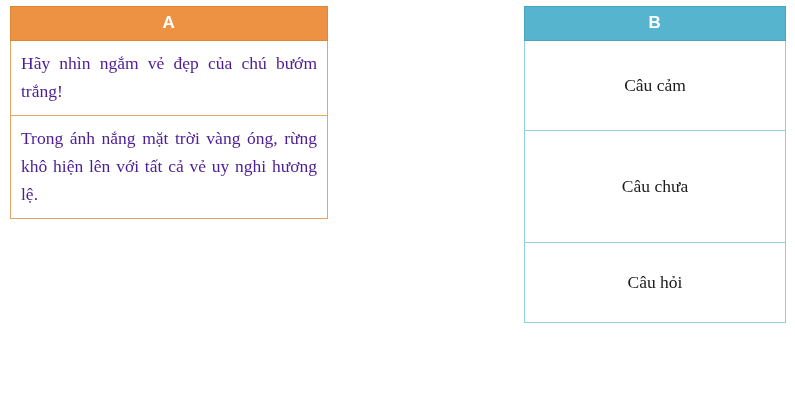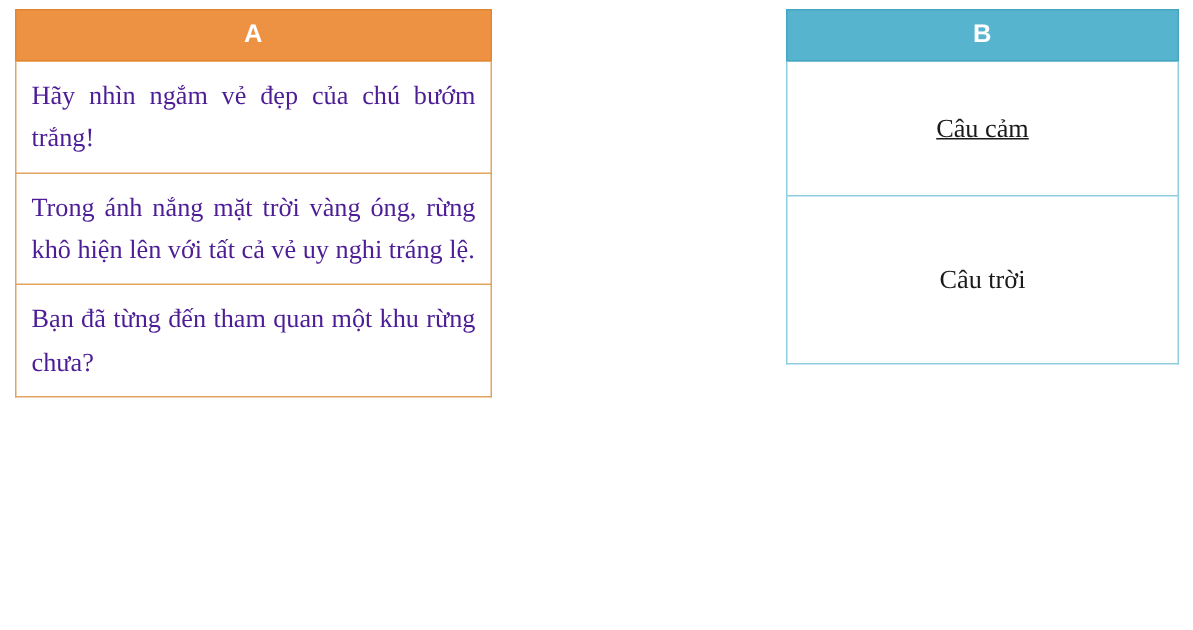--- a/index.html
+++ b/index.html
@@ -72,36 +72,36 @@
     border: 1px solid #8FCDE0;
     border-top: none;
     text-align: center;
     font-size: 17.5px;
     color: #1a1a1a;
     box-sizing: border-box;
     display: flex;
     align-items: center;
     justify-content: center;
   }
-  .col-b .cell.h1 { height: 90px; text-decoration: underline; }
+  .col-b .cell.h1 { height: 90px; }
   .col-b .cell.h2 { height: 112px; }
   .col-b .cell.h3 { height: 80px; }
   .col-b .cell.h4 { height: 82px; }
 </style>
 </head>
 <body>
 
 <div class="page">
 
   <div class="col-a">
     <div class="header">A</div>
     <div class="cell">Hãy nhìn ngắm vẻ đẹp của chú bướm trắng!</div>
-    <div class="cell">Trong ánh nắng mặt trời vàng óng, rừng khô hiện lên với tất cả vẻ uy nghi tráng lệ.</div>
-    <div class="cell">Bạn đã từng đến tham quan một khu rừng chưa?</div>
+    <div class="cell">Trong ánh nắng mặt trời vàng óng, rừng khô hiện lên với tất cả vẻ uy nghi hương lệ.</div>
   </div>
 
   <div class="col-b">
     <div class="header">B</div>
     <div class="cell h1">Câu cảm</div>
-    <div class="cell h2">Câu trời</div>
+    <div class="cell h2">Câu chưa</div>
+    <div class="cell h3">Câu hỏi</div>
   </div>
 
 </div>
 
 </body></html>

